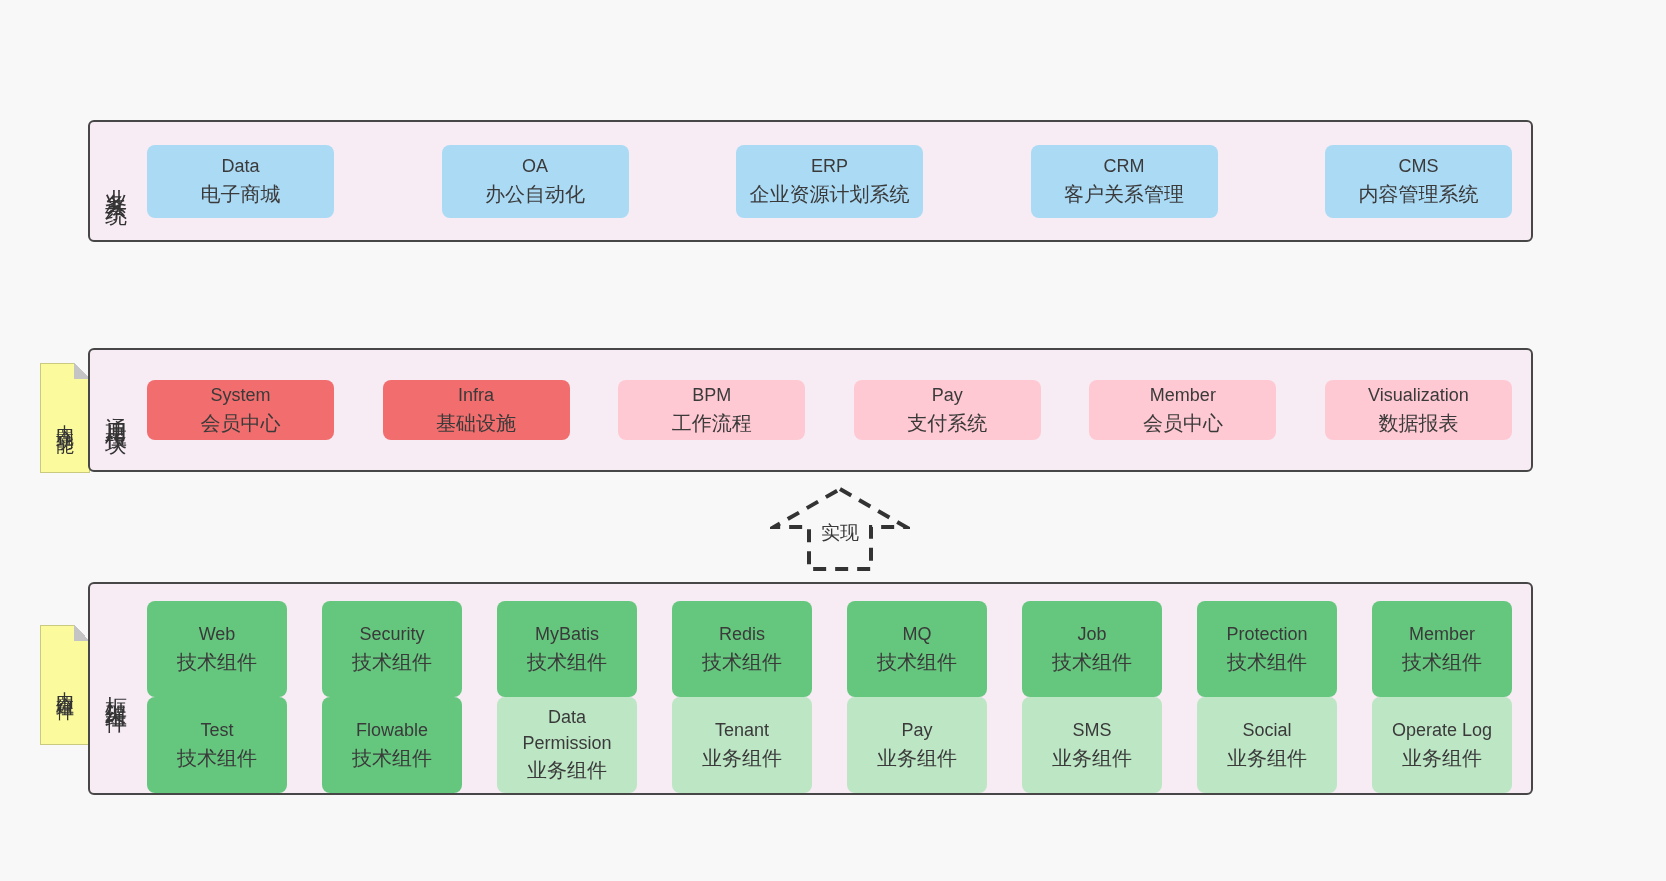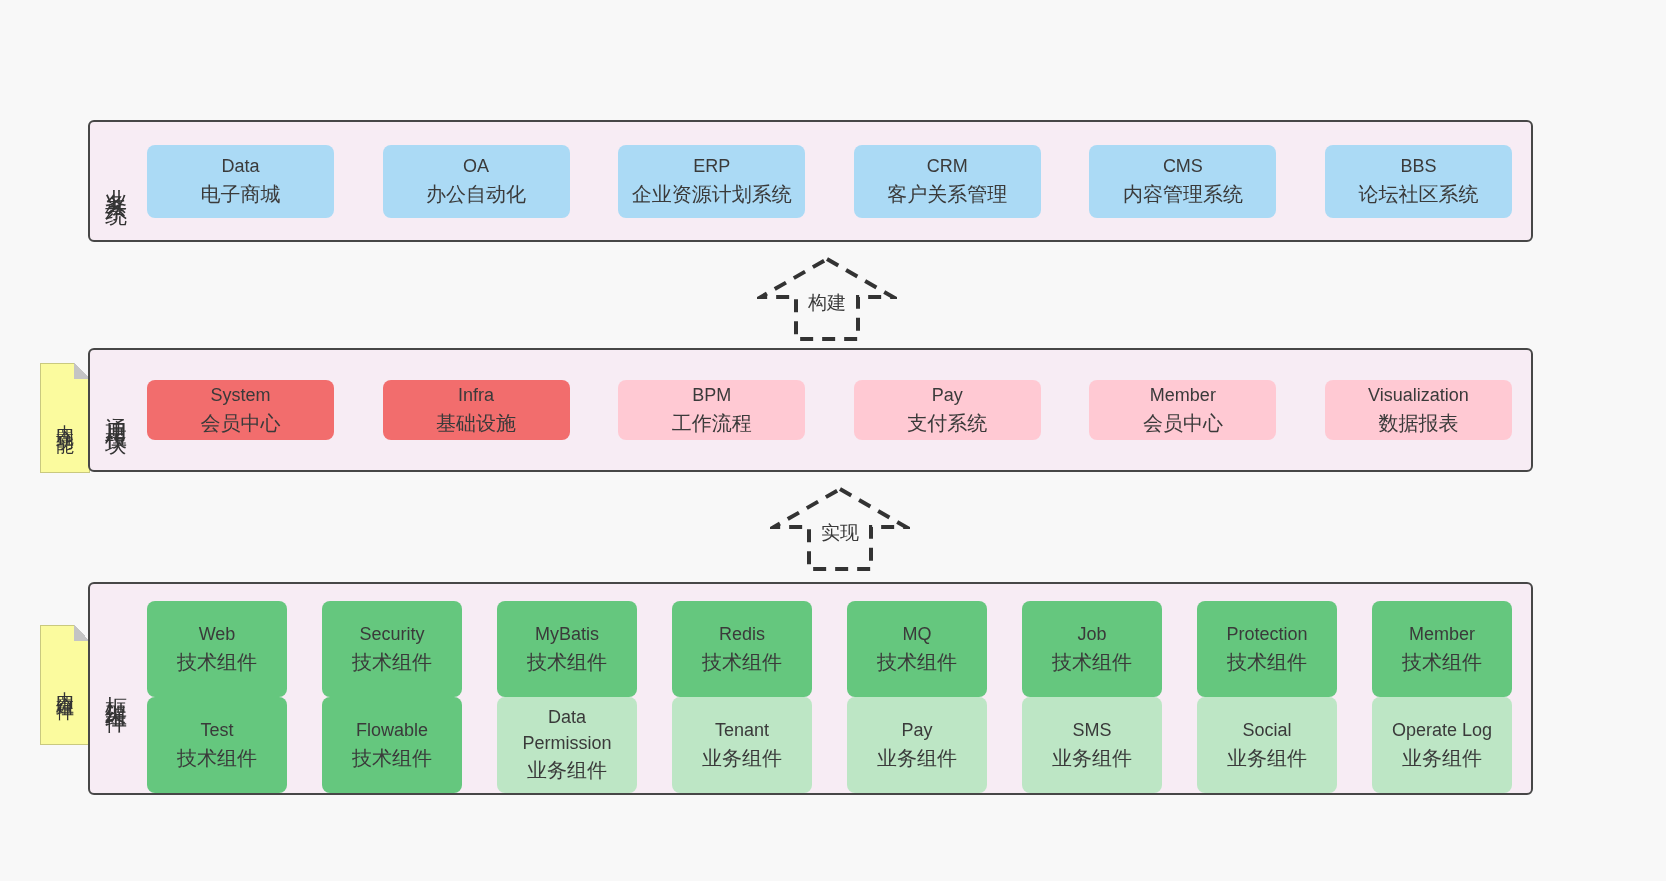--- a/index.html
+++ b/index.html
@@ -148,33 +148,23 @@
     <span class="zh">企业资源计划系统</span>
   </div>
         <div class="box v-blue">
     <span class="en">CRM</span>
     <span class="zh">客户关系管理</span>
   </div>
         <div class="box v-blue">
     <span class="en">CMS</span>
     <span class="zh">内容管理系统</span>
   </div>
-        <div class="box v-blue">
-    <span class="en">BBS</span>
-    <span class="zh">论坛社区系统</span>
-  </div>
       </div>
   </section>
 
-  <div class="arrow" style="left:757px;top:255px;">
-    <svg width="140" height="88" viewBox="0 0 140 88">
-      <polygon points="70,4 136,42 101,42 101,84 39,84 39,42 4,42" fill="none" stroke="#333333" stroke-width="4" stroke-dasharray="13 9" stroke-linejoin="miter"></polygon>
-    </svg>
-    <span class="arrow-label">构建</span>
-  </div>
 
   <section class="band band-wide" id="band-modules" style="top:348px;height:124px;">
     <div class="band-label">通用模块</div>
     <div class="band-boxes">
         <div class="box v-red">
     <span class="en">System</span>
     <span class="zh">会员中心</span>
   </div>
         <div class="box v-red">
     <span class="en">Infra</span>

